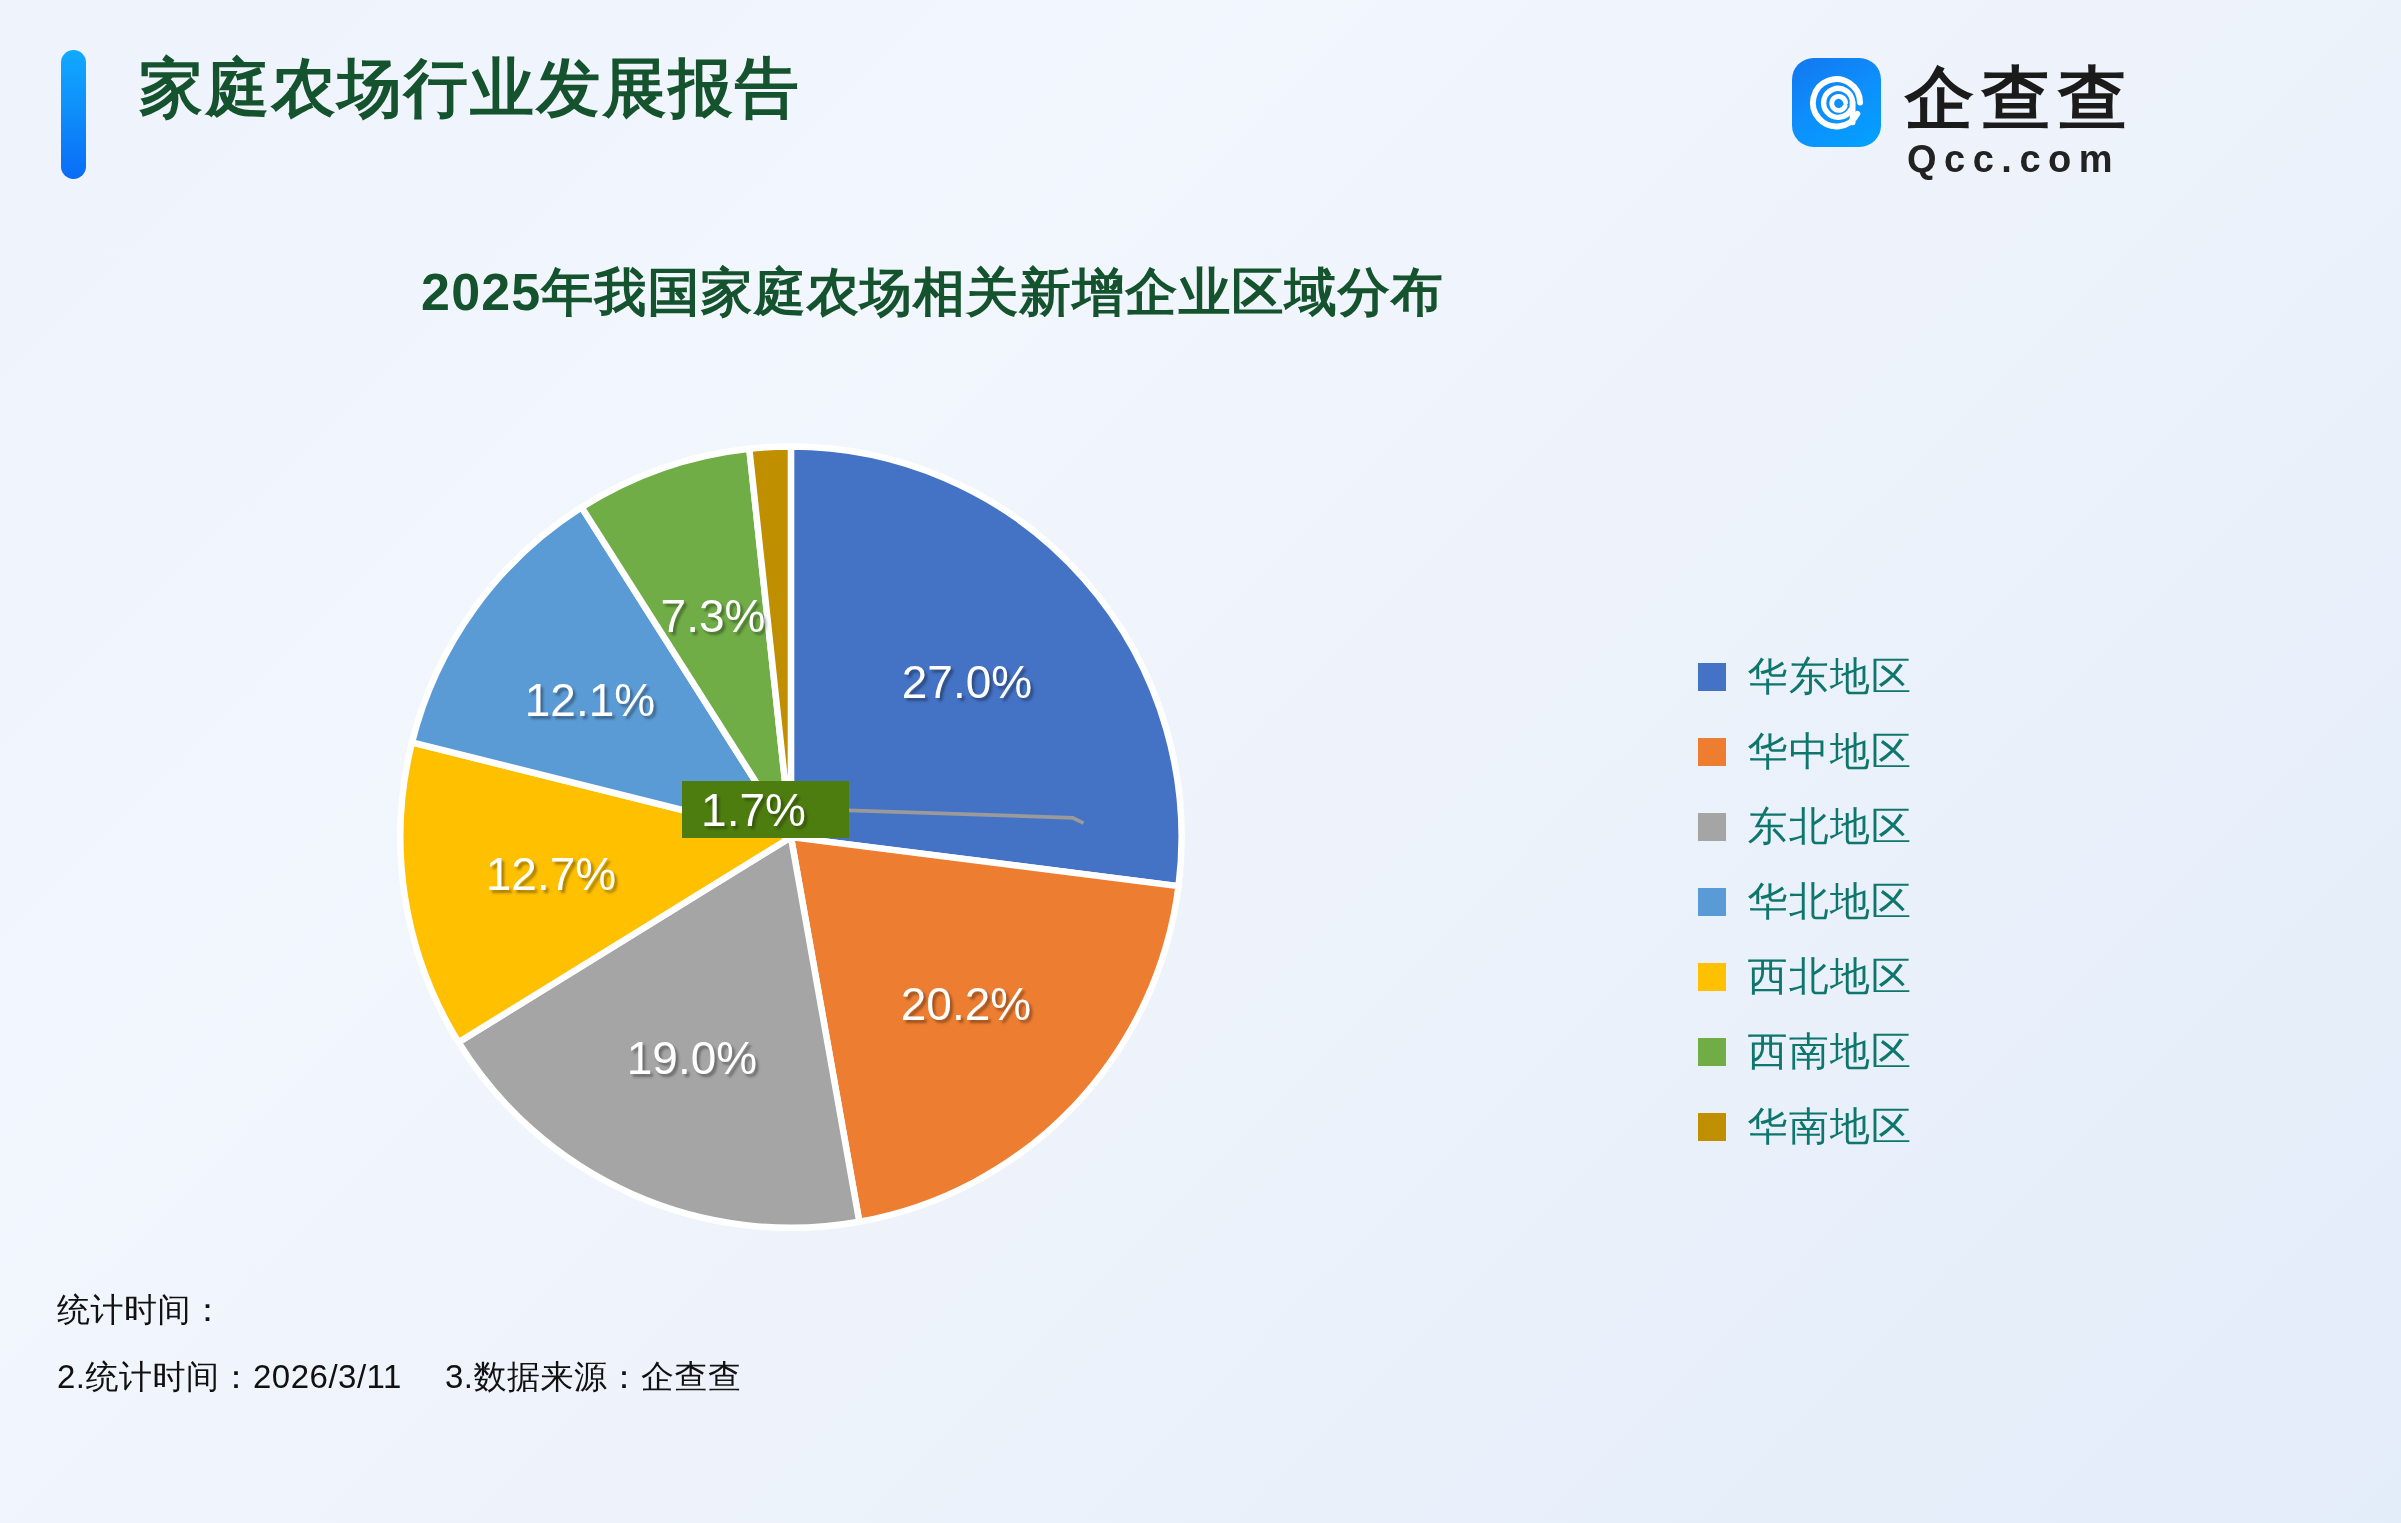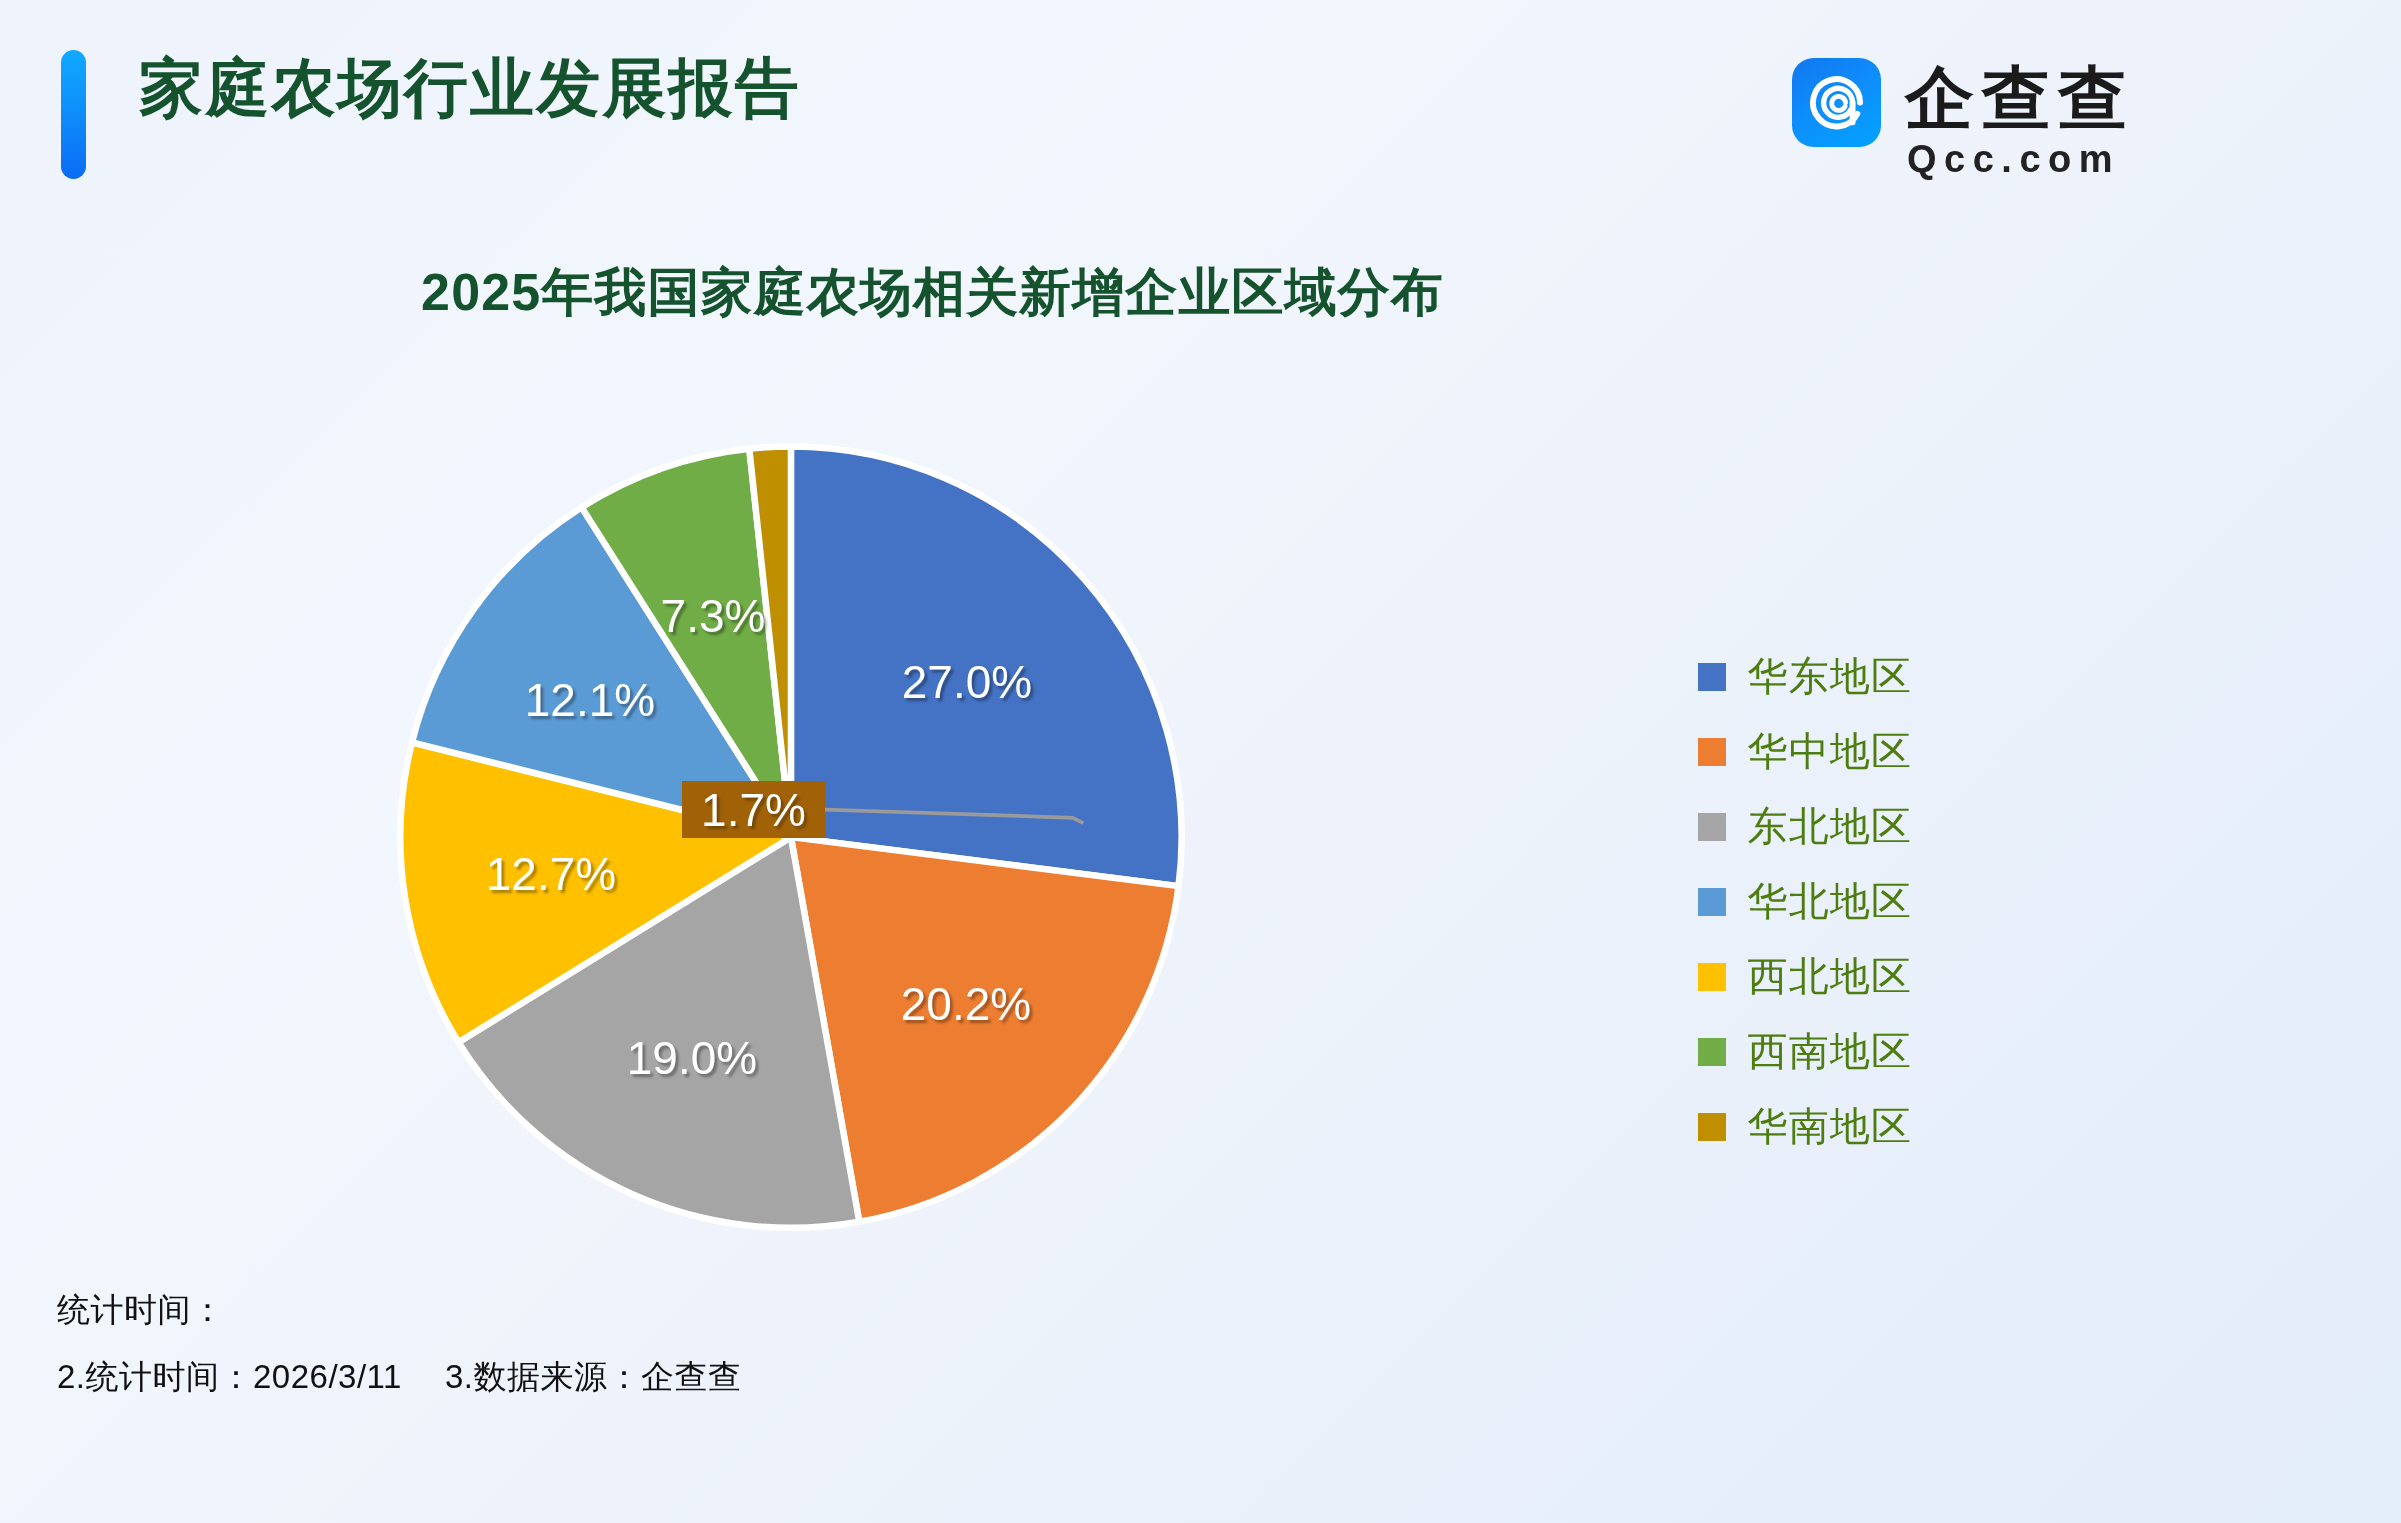--- a/index.html
+++ b/index.html
@@ -46,34 +46,35 @@
   #pie-wrap{position:absolute;left:302px;top:377px;width:1132px;height:916px;}
   #pie-svg{position:absolute;left:0;top:0;}
 
   .slice-label{
     position:absolute;transform:translate(-50%,-50%);
     font-size:46px;font-weight:500;color:#fff;white-space:nowrap;
     text-shadow:2.7px 2.7px 2.7px rgba(0,0,0,.35);
   }
   #callout-box{
     position:absolute;left:380px;top:404px;width:143px;height:57px;
-    background:#a16207;
+    background:#4d7c0f;
+    padding-left:24px;
   }
   #callout-box span{
     position:absolute;left:0;top:0;width:143px;height:57px;
     display:flex;align-items:center;justify-content:center;
     font-size:46px;font-weight:500;color:#fff;
     text-shadow:2.7px 2.7px 2.7px rgba(0,0,0,.3);
   }
 
   
   #legend{position:absolute;left:1698px;top:639px;width:377px;}
   .legend-row{display:flex;align-items:center;height:75px;}
   .legend-swatch{width:28px;height:28px;flex:0 0 28px;margin-right:21.6px;}
-  .legend-text{font-size:40px;color:#4d7c0f;white-space:nowrap;letter-spacing:1.1px;}
+  .legend-text{font-size:40px;color:#0f766e;white-space:nowrap;letter-spacing:1.1px;}
 
   
   #footer{position:absolute;left:57px;top:1293px;width:2263px;}
   .foot-line{font-size:33px;color:#111;letter-spacing:0.5px;white-space:nowrap;line-height:1.0;}
   #foot-head{margin-bottom:34px;}
   #foot-1{margin-bottom:34px;}
   .gap{display:inline-block;width:43px;}
 </style>
 </head>
 <body>

